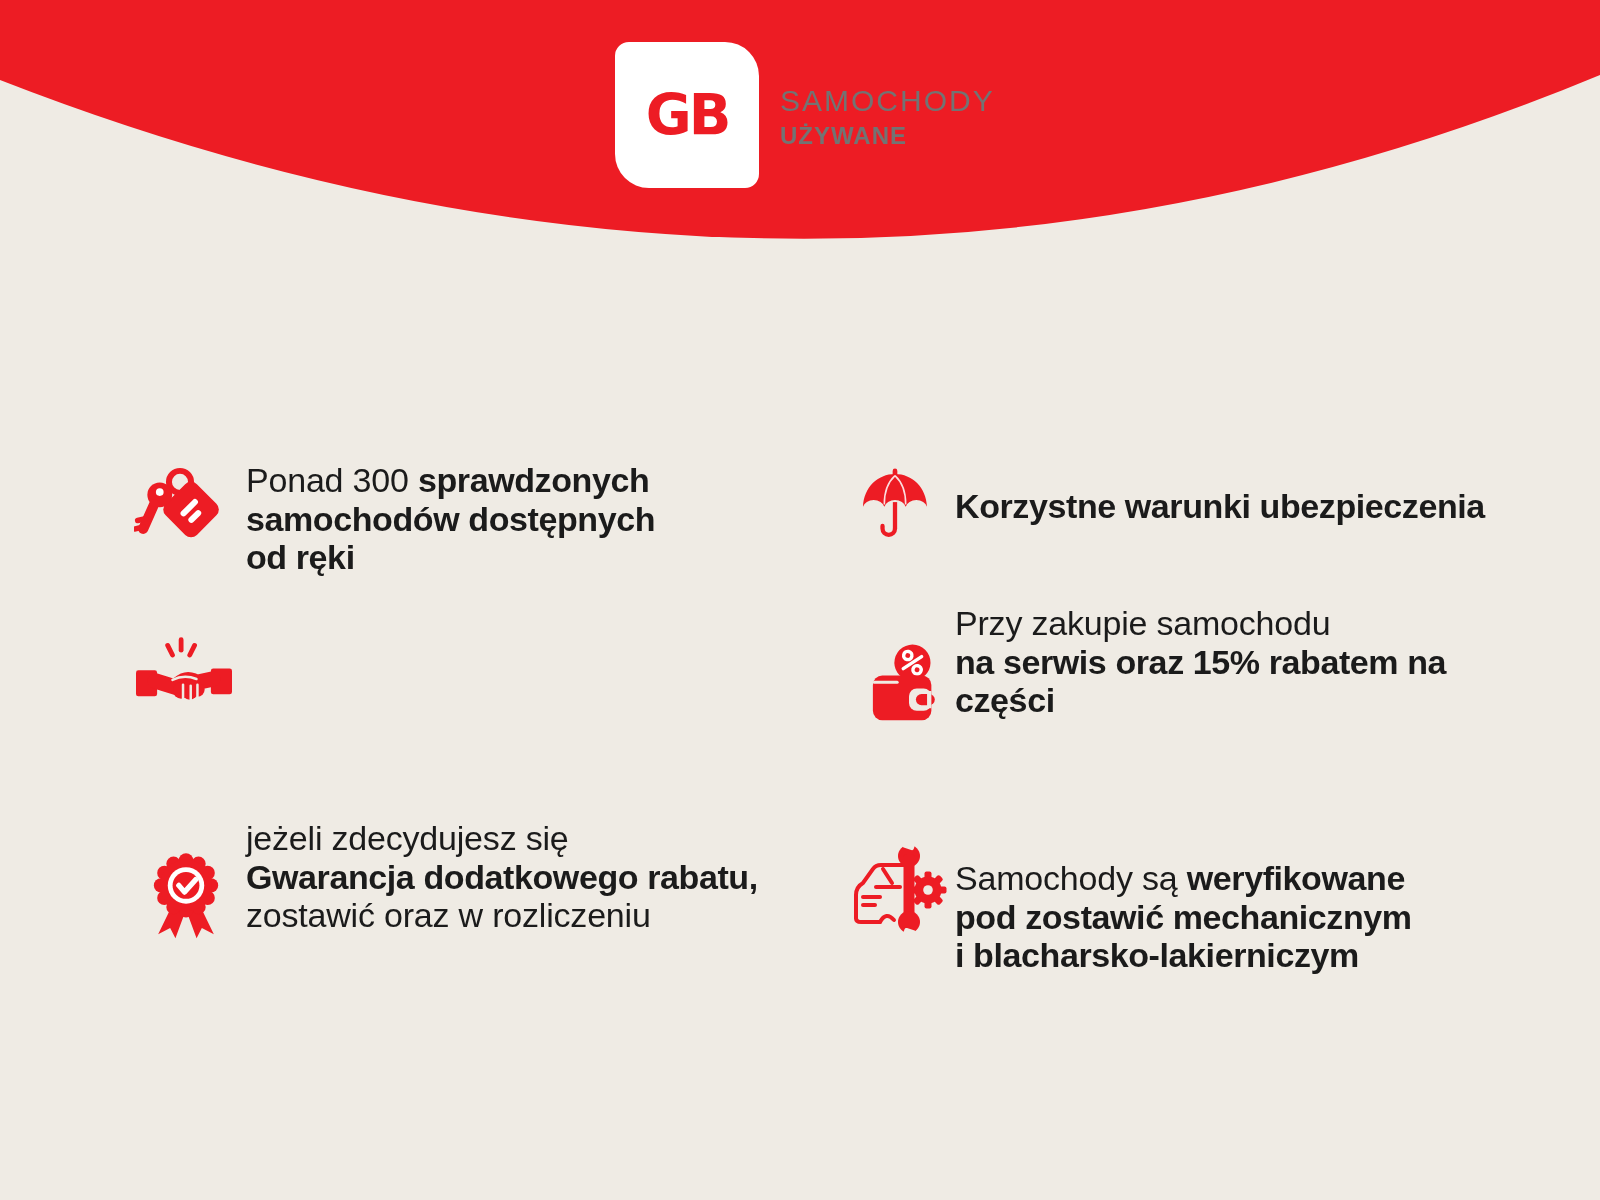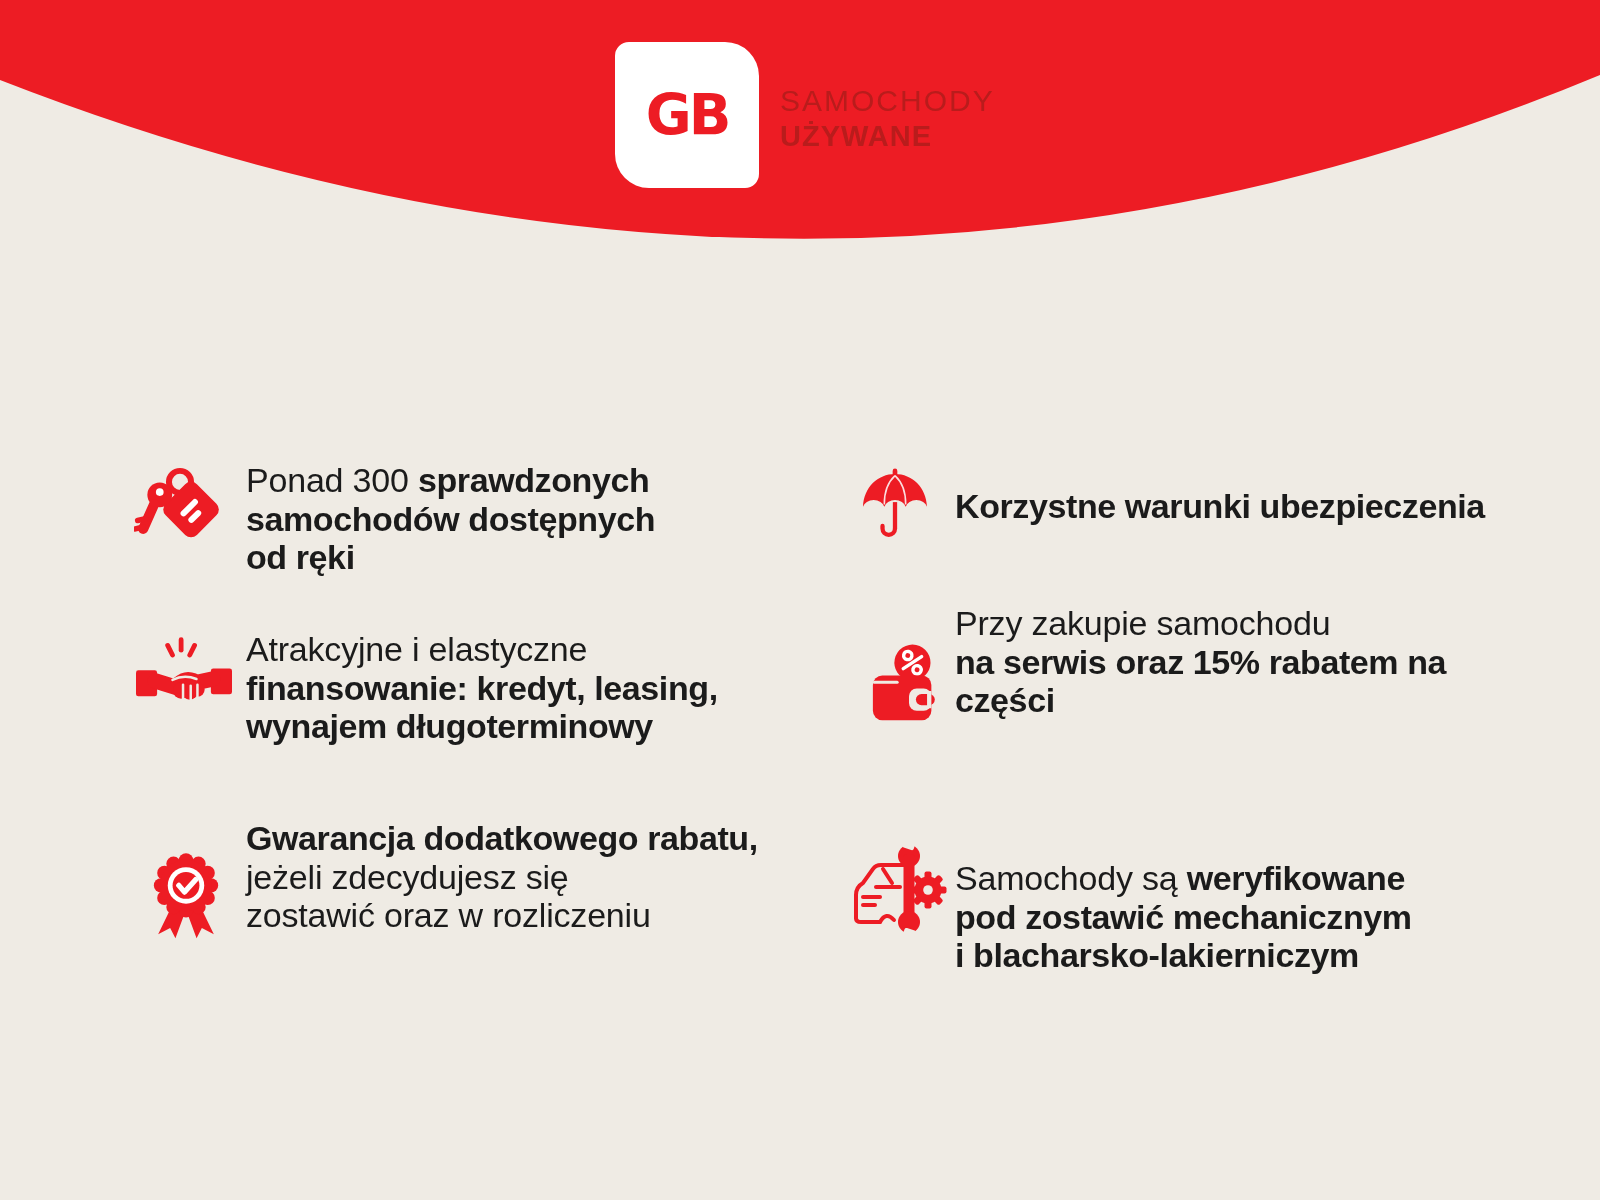--- a/index.html
+++ b/index.html
@@ -17,23 +17,23 @@
   .logo-box{
     position:absolute;left:615px;top:42px;width:144px;height:146px;
     background:#fff;border-radius:14px 34px 14px 34px;
     display:flex;align-items:center;justify-content:center;
   }
   .logo-gb{
     font-size:56px;font-weight:800;letter-spacing:-3px;
     color:#ED1C24;transform:scaleY(1.02);
     font-family:"DejaVu Sans", sans-serif;
   }
-  .brand-title{position:absolute;left:780px;top:84px;color:#b91c1c;}
+  .brand-title{position:absolute;left:780px;top:84px;color:#737373;}
   .brand-line1{font-size:30px;font-weight:400;letter-spacing:2px;line-height:34px;}
-  .brand-line2{font-size:29px;font-weight:800;letter-spacing:1px;line-height:36px;}
+  .brand-line2{font-size:24px;font-weight:800;letter-spacing:1px;line-height:36px;}
 
   
   .feature-icon{position:absolute;}
   .feature-text{
     position:absolute;color:#1B1B1B;font-size:34px;line-height:38.5px;
   }
   .feature-text .line{white-space:nowrap;}
   .feature-text span{font-weight:400;letter-spacing:-0.2px;}
   .feature-text span.b{font-weight:700;letter-spacing:-0.4px;}
 </style>
@@ -87,25 +87,20 @@
     <circle cx="47" cy="62" r="8.5" fill="#ED1C24"></circle>
     <circle cx="56" cy="63" r="8.5" fill="#ED1C24"></circle>
     <circle cx="64" cy="61" r="7.5" fill="#ED1C24"></circle>
     <g stroke="#EFEBE4" stroke-width="2.6" stroke-linecap="round" fill="none">
       <path d="M49,56 L49,70"></path>
         <path d="M57,57 L57,71"></path>
         <path d="M64,56 L64,68"></path>
       <path d="M38,51 Q50,45 63,50"></path>
     </g>
   </svg>
-  <div class="feature-text" style="left:246px;top:630px">
-      <div class="line"><span>Atrakcyjne i elastyczne</span></div>
-      <div class="line"><span class="b">finansowanie: kredyt, leasing,</span></div>
-      <div class="line"><span class="b">wynajem długoterminowy</span></div>
-    </div>
 
   <svg class="feature-icon" style="left:138px;top:843px" width="96" height="104" viewBox="0 0 100 100">
     <g fill="#ED1C24">
       <path d="M34,64 L21,91 L33.5,84.5 L39,95 L49,68 Z"></path>
       <path d="M66,64 L79,91 L66.5,84.5 L61,95 L51,68 Z"></path>
       <circle cx="76" cy="40" r="7.5"></circle>
         <circle cx="72.5" cy="53" r="7.5"></circle>
       <circle cx="63" cy="62.5" r="7.5"></circle>
         <circle cx="50" cy="66" r="7.5"></circle>
       <circle cx="37" cy="62.5" r="7.5"></circle>
@@ -116,22 +111,22 @@
         <circle cx="50" cy="14" r="7.5"></circle>
       <circle cx="63" cy="17.5" r="7.5"></circle>
         <circle cx="72.5" cy="27" r="7.5"></circle>
       <circle cx="50" cy="40" r="27"></circle>
     </g>
     <circle cx="50" cy="40" r="19" fill="#fff"></circle>
     <circle cx="50" cy="40" r="14" fill="#ED1C24"></circle>
     <path d="M42.5,40 l6,7 l11.5,-13" stroke="#fff" stroke-width="5.5" stroke-linecap="round" stroke-linejoin="round" fill="none"></path>
   </svg>
   <div class="feature-text" style="left:246px;top:819px">
+      <div class="line"><span>jeżeli zdecydujesz się</span></div>
       <div class="line"><span class="b">Gwarancja dodatkowego rabatu,</span></div>
-      <div class="line"><span>jeżeli zdecydujesz się</span></div>
       <div class="line"><span>zostawić oraz w rozliczeniu</span></div>
     </div>
 
   <svg class="feature-icon" style="left:856px;top:462px" width="78" height="88" viewBox="0 0 100 100">
     <line x1="50" y1="5" x2="50" y2="14" stroke="#ED1C24" stroke-width="6" stroke-linecap="round"></line>
     <path d="M50,9 C28,9 10,26 9,51 A14,11 0 0 1 36.3,51 A14,11 0 0 1 63.7,51 A14,11 0 0 1 91,51 C90,26 72,9 50,9 Z" fill="#ED1C24"></path>
     <path d="M36.3,48 Q36,24 50,11" stroke="#fff" stroke-width="2" fill="none" opacity="0.85"></path>
     <path d="M63.7,48 Q64,24 50,11" stroke="#fff" stroke-width="2" fill="none" opacity="0.85"></path>
     <line x1="50" y1="45" x2="50" y2="79" stroke="#ED1C24" stroke-width="5.5"></line>
     <path d="M50,79 a8,8 0 0 1 -16,0 l0,-3.5" stroke="#ED1C24" stroke-width="5.5" fill="none" stroke-linecap="round"></path>

